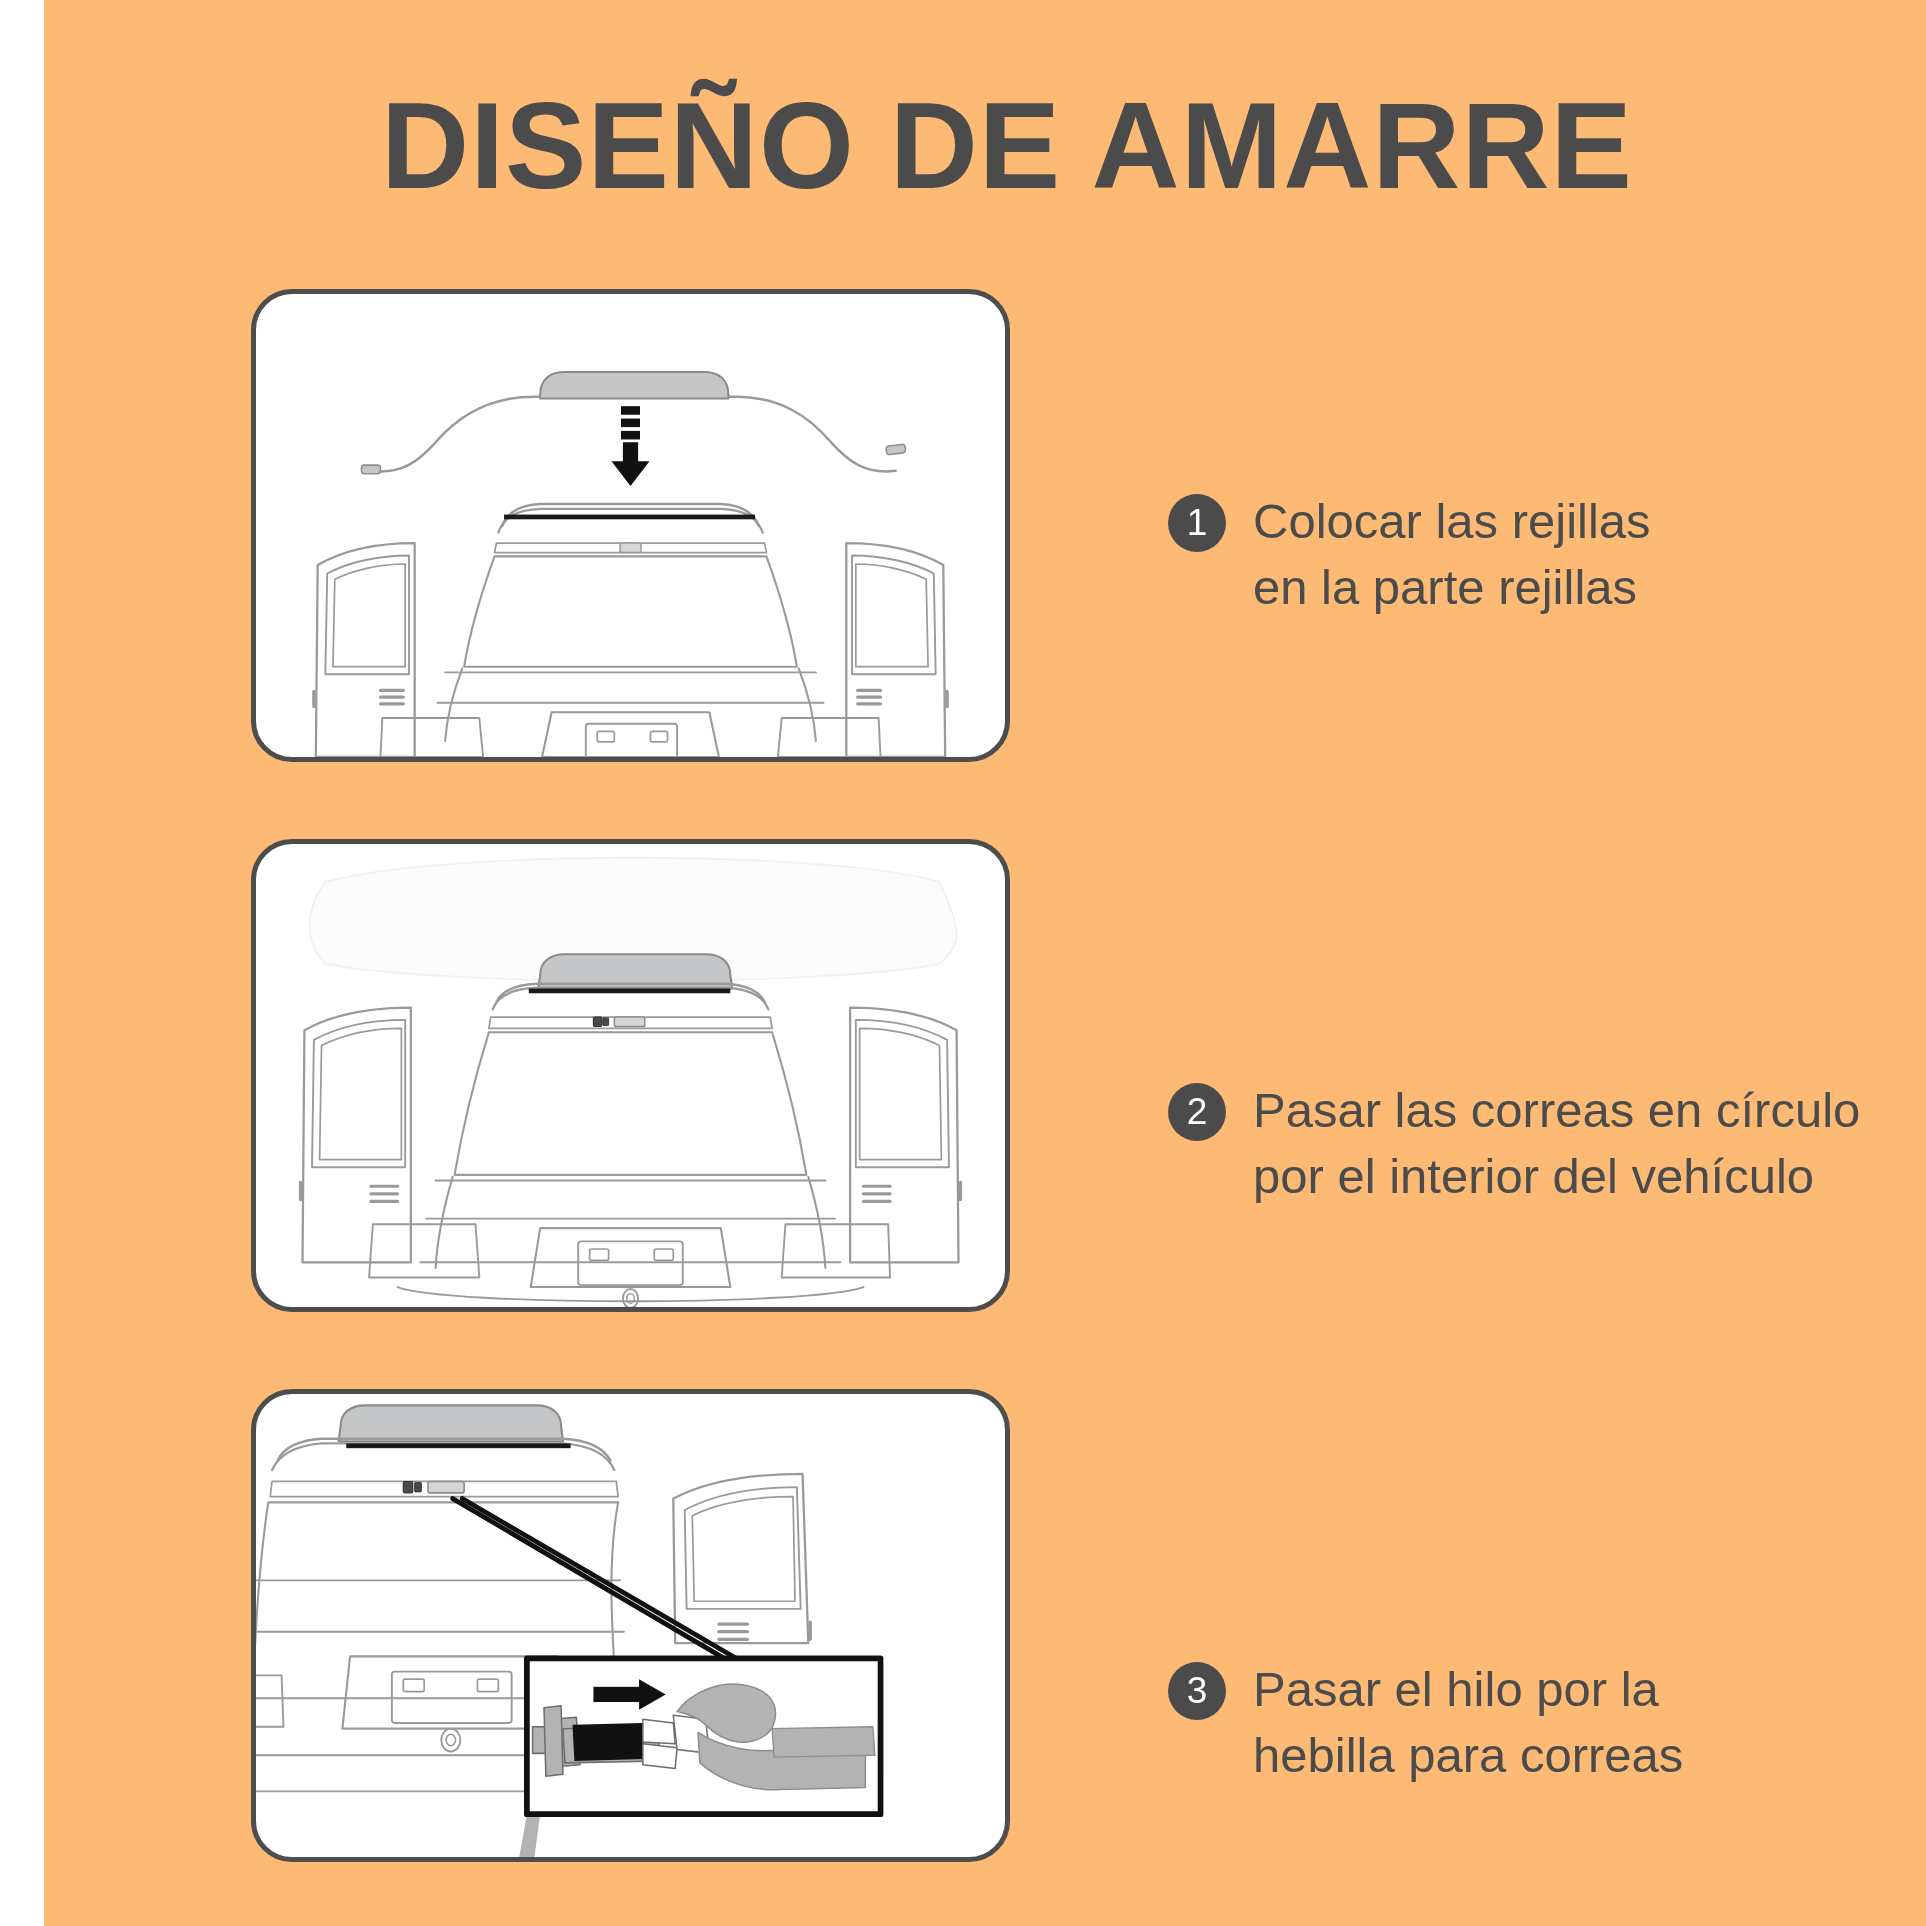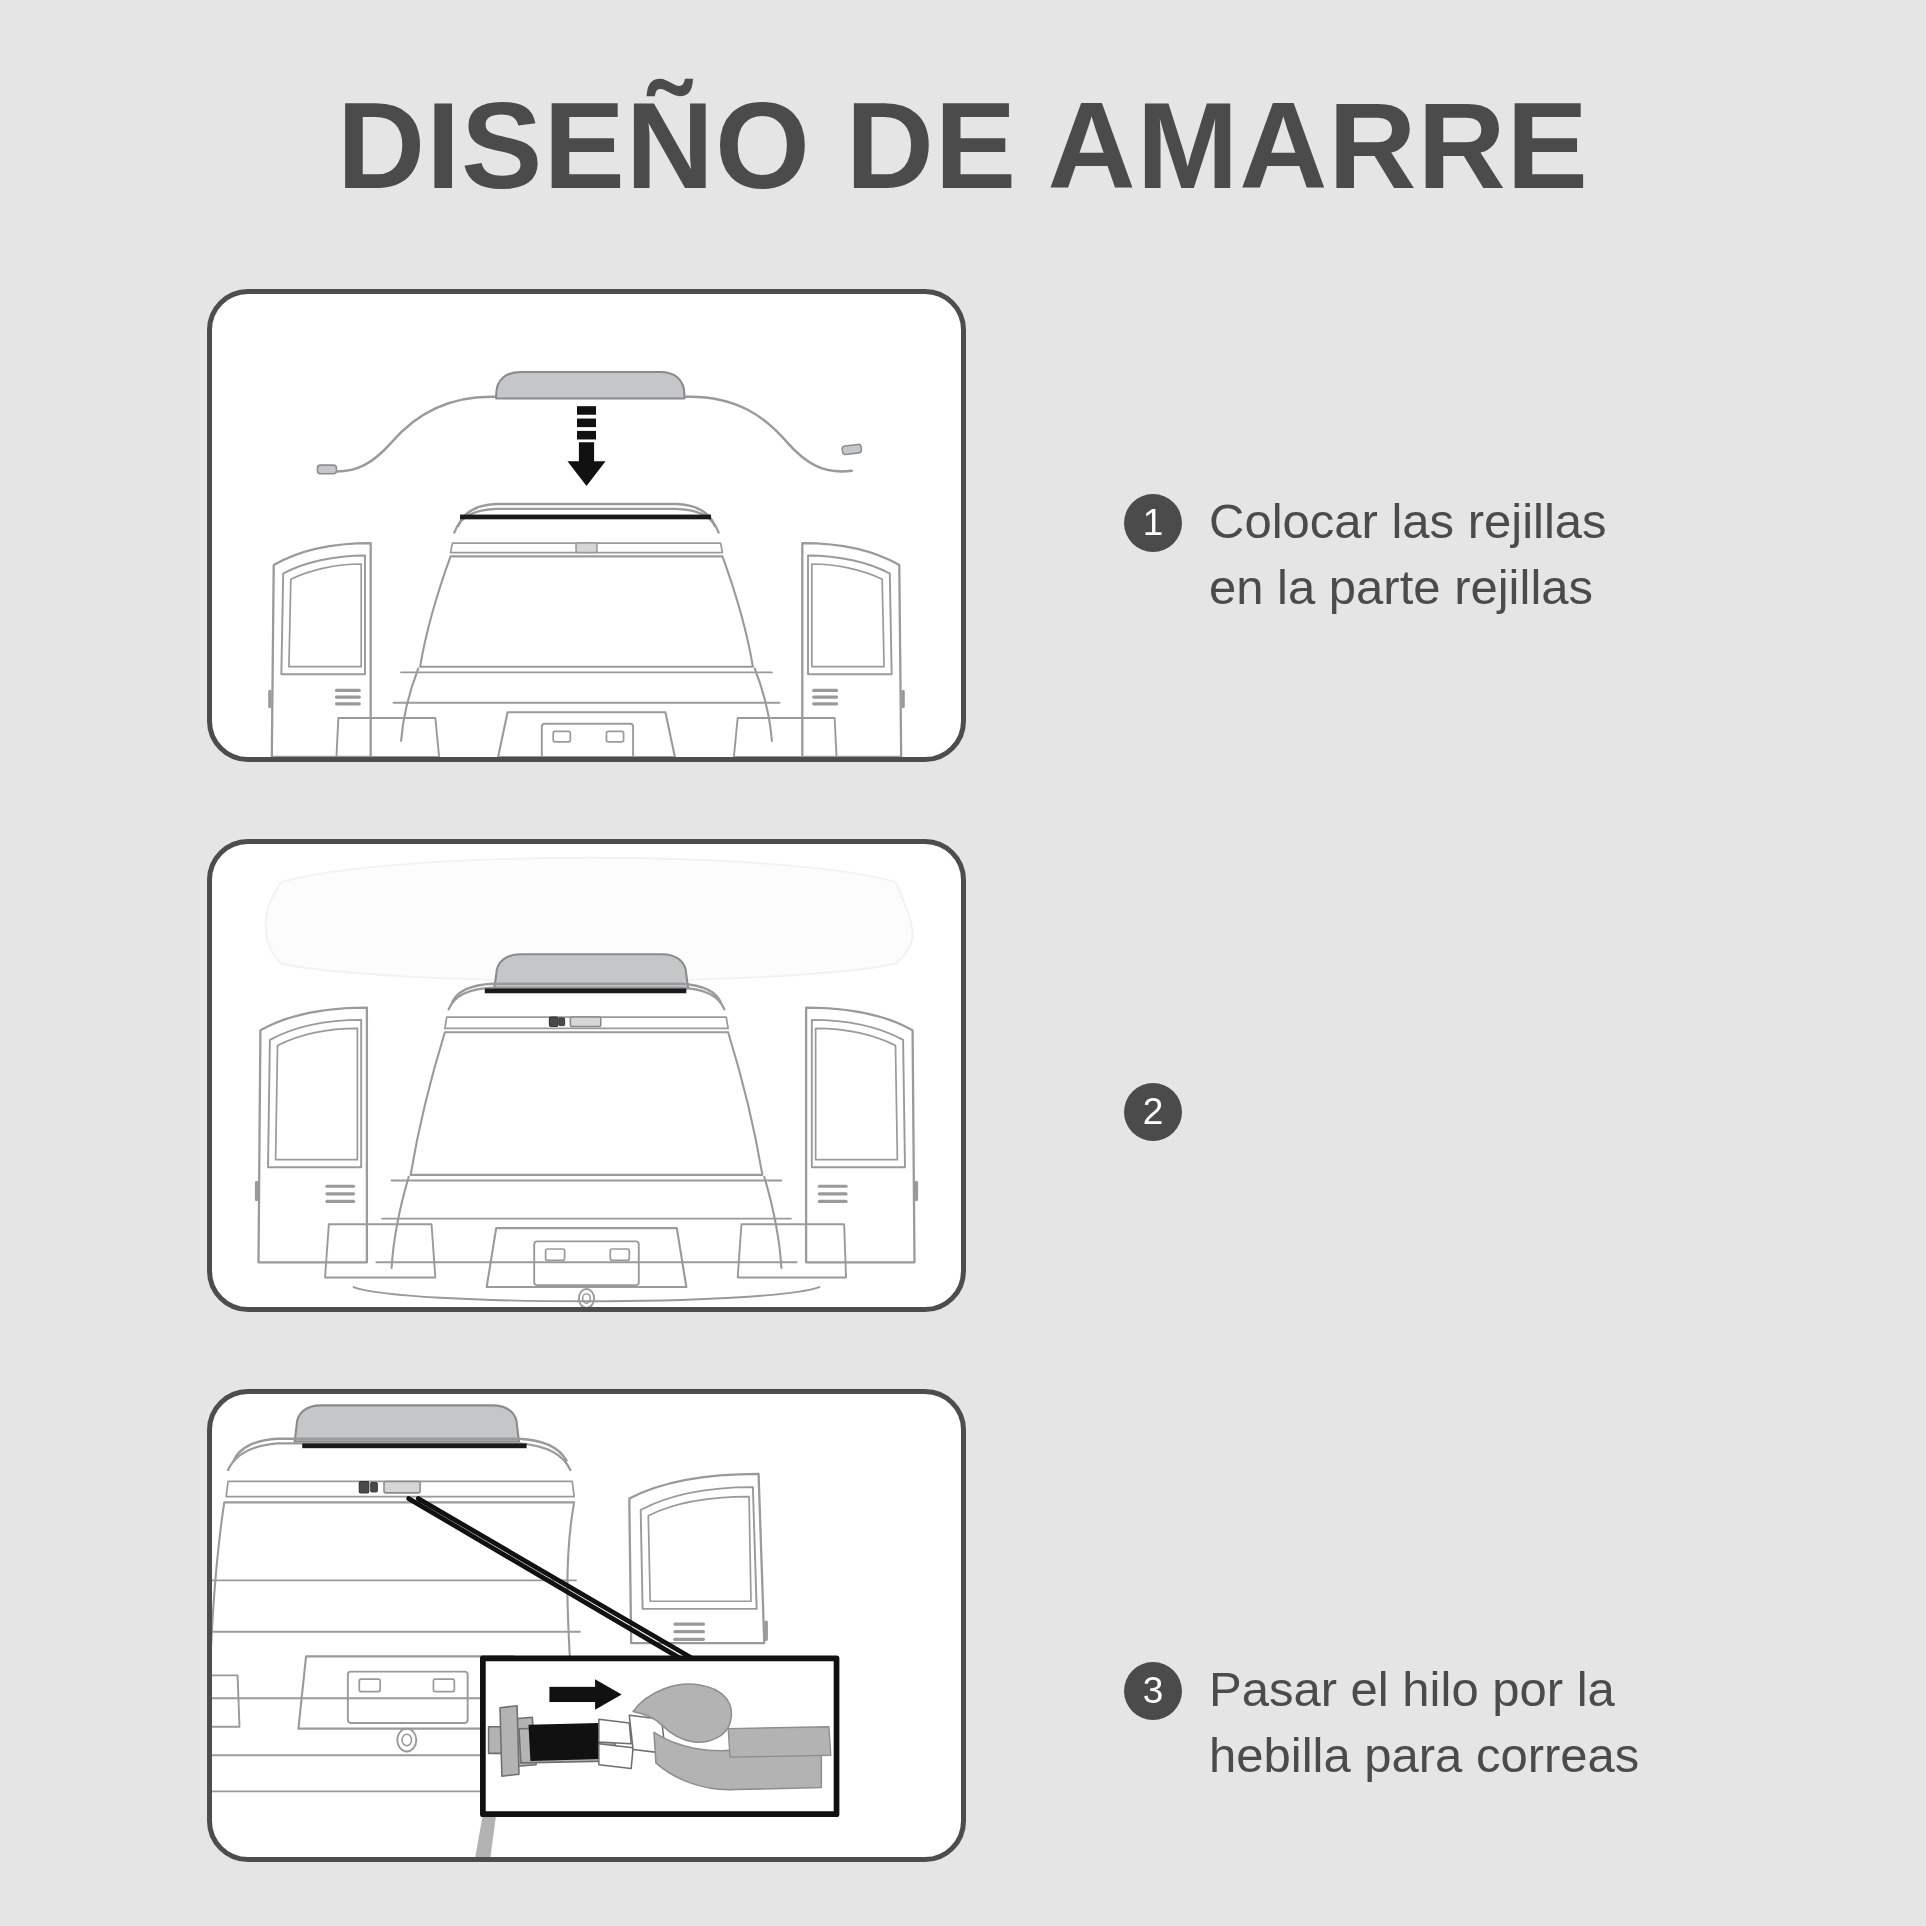--- a/index.html
+++ b/index.html
@@ -11,21 +11,22 @@
     width: 1926px;
     height: 1926px;
     font-family: "Liberation Sans", sans-serif;
     position: relative;
     overflow: hidden;
   }
 
   .page {
     position: absolute;
     inset: 0;
-    background: #e5e5e5;
+    background: #fdba74;
+    margin-left: 44px;
   }
 
   
   .title {
     position: absolute;
     top: 82px;
     left: 0;
     width: 1926px;
     text-align: center;
     font-size: 122px;
@@ -263,20 +264,22 @@
               </g>
               <path d="M 738 356 L 738 374" stroke-width="3.6"></path>
             </g>
 
           </g>
         </svg>
       </div>
 
       <div class="caption cap2">
         <div class="badge">2</div>
+        <div class="caption-text">Pasar las correas en círculo
+por el interior del vehículo</div>
       </div>
     </div>
 
     <div class="step-row">
 
       <div class="panel">
         <svg viewBox="0 0 782 487" xmlns="http://www.w3.org/2000/svg">
           <g fill="none" stroke="#9a9a9a" stroke-width="2.4" stroke-linejoin="round" stroke-linecap="round">
 
             <g>

